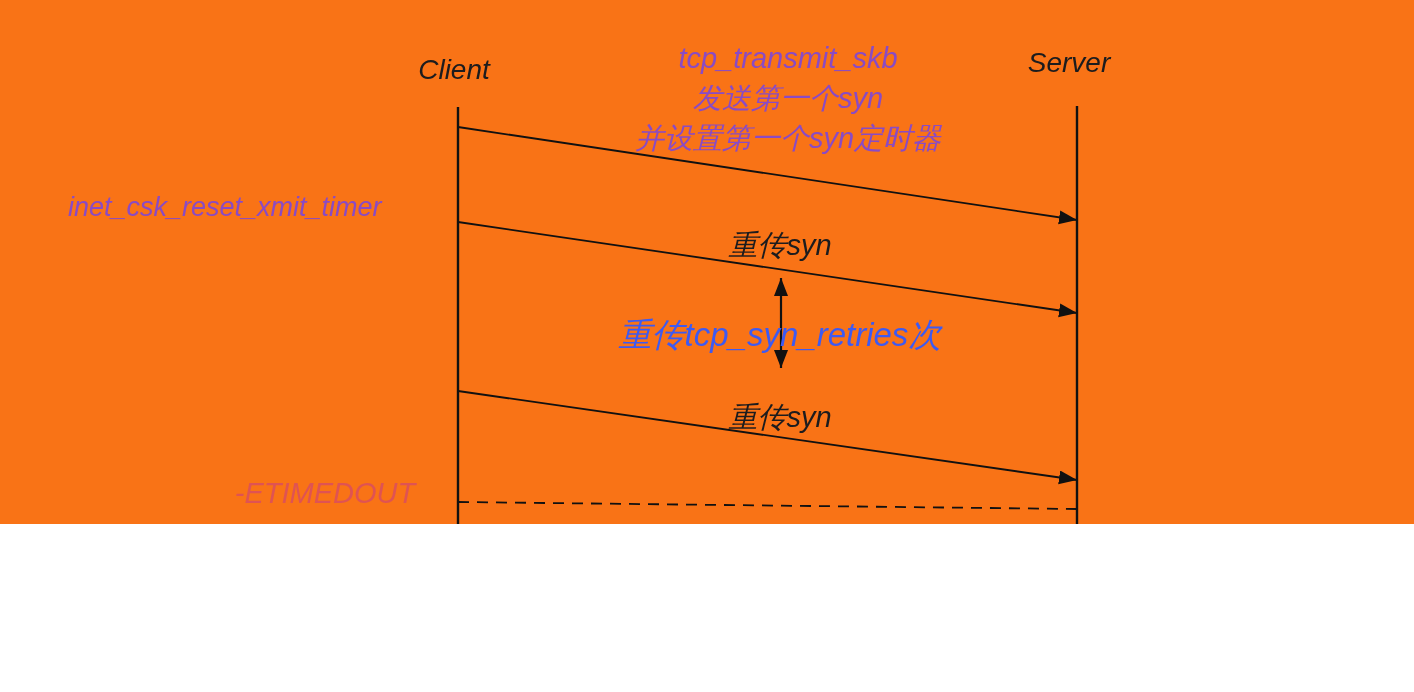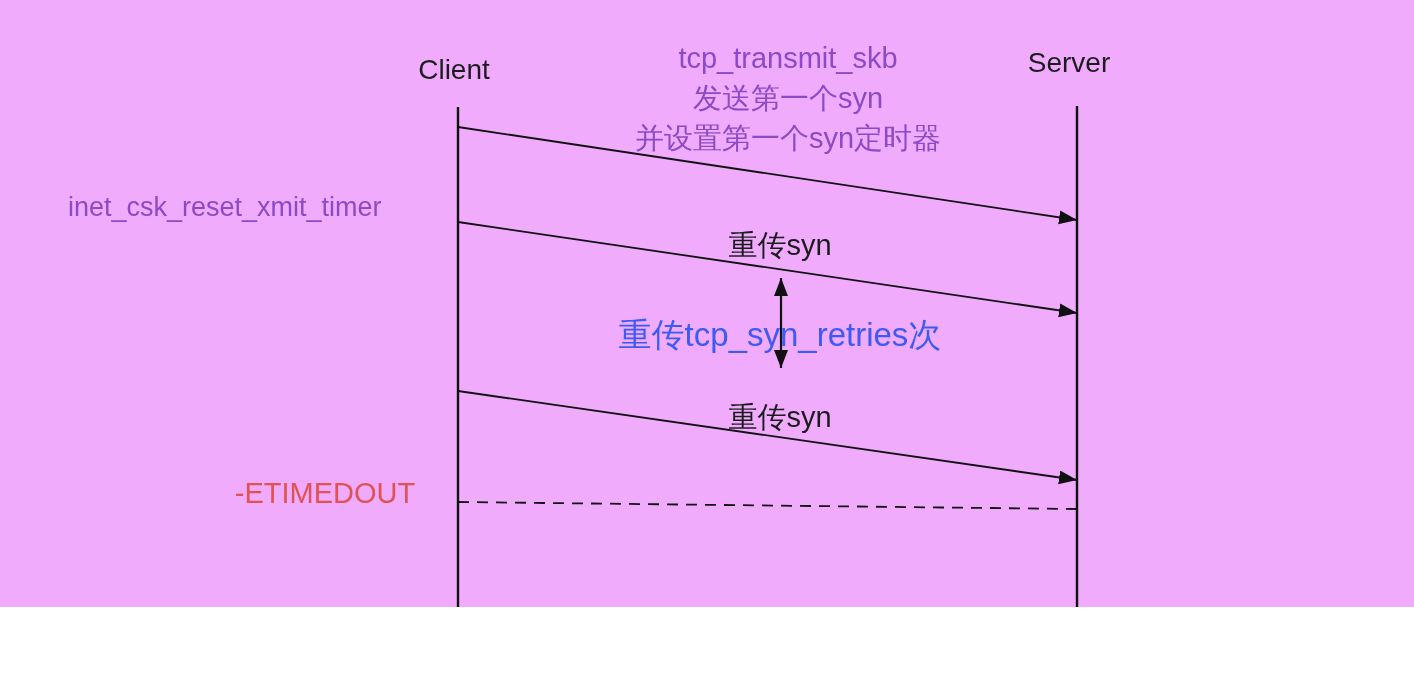--- a/index.html
+++ b/index.html
@@ -3,23 +3,24 @@
 <meta charset="utf-8">
 <style>
   html, body {
     margin: 0;
     padding: 0;
     background: #ffffff;
   }
   .canvas {
     position: relative;
     width: 1414px;
-    height: 607px;
-    background: #f0abfc;
+    height: 524px;
+    background: #f97316;
     overflow: hidden;
+    font-style: italic;
   }
   svg text {
     font-family: "Liberation Sans", "DejaVu Sans", sans-serif;
   }
   .actor-label   { font-size: 28px; }
   .purple-note   { font-size: 29px; }
   .left-note     { font-size: 27px; }
   .msg-label     { font-size: 29px; }
   .retries-note  { font-size: 33px; }
   .error-label   { font-size: 29px; }

